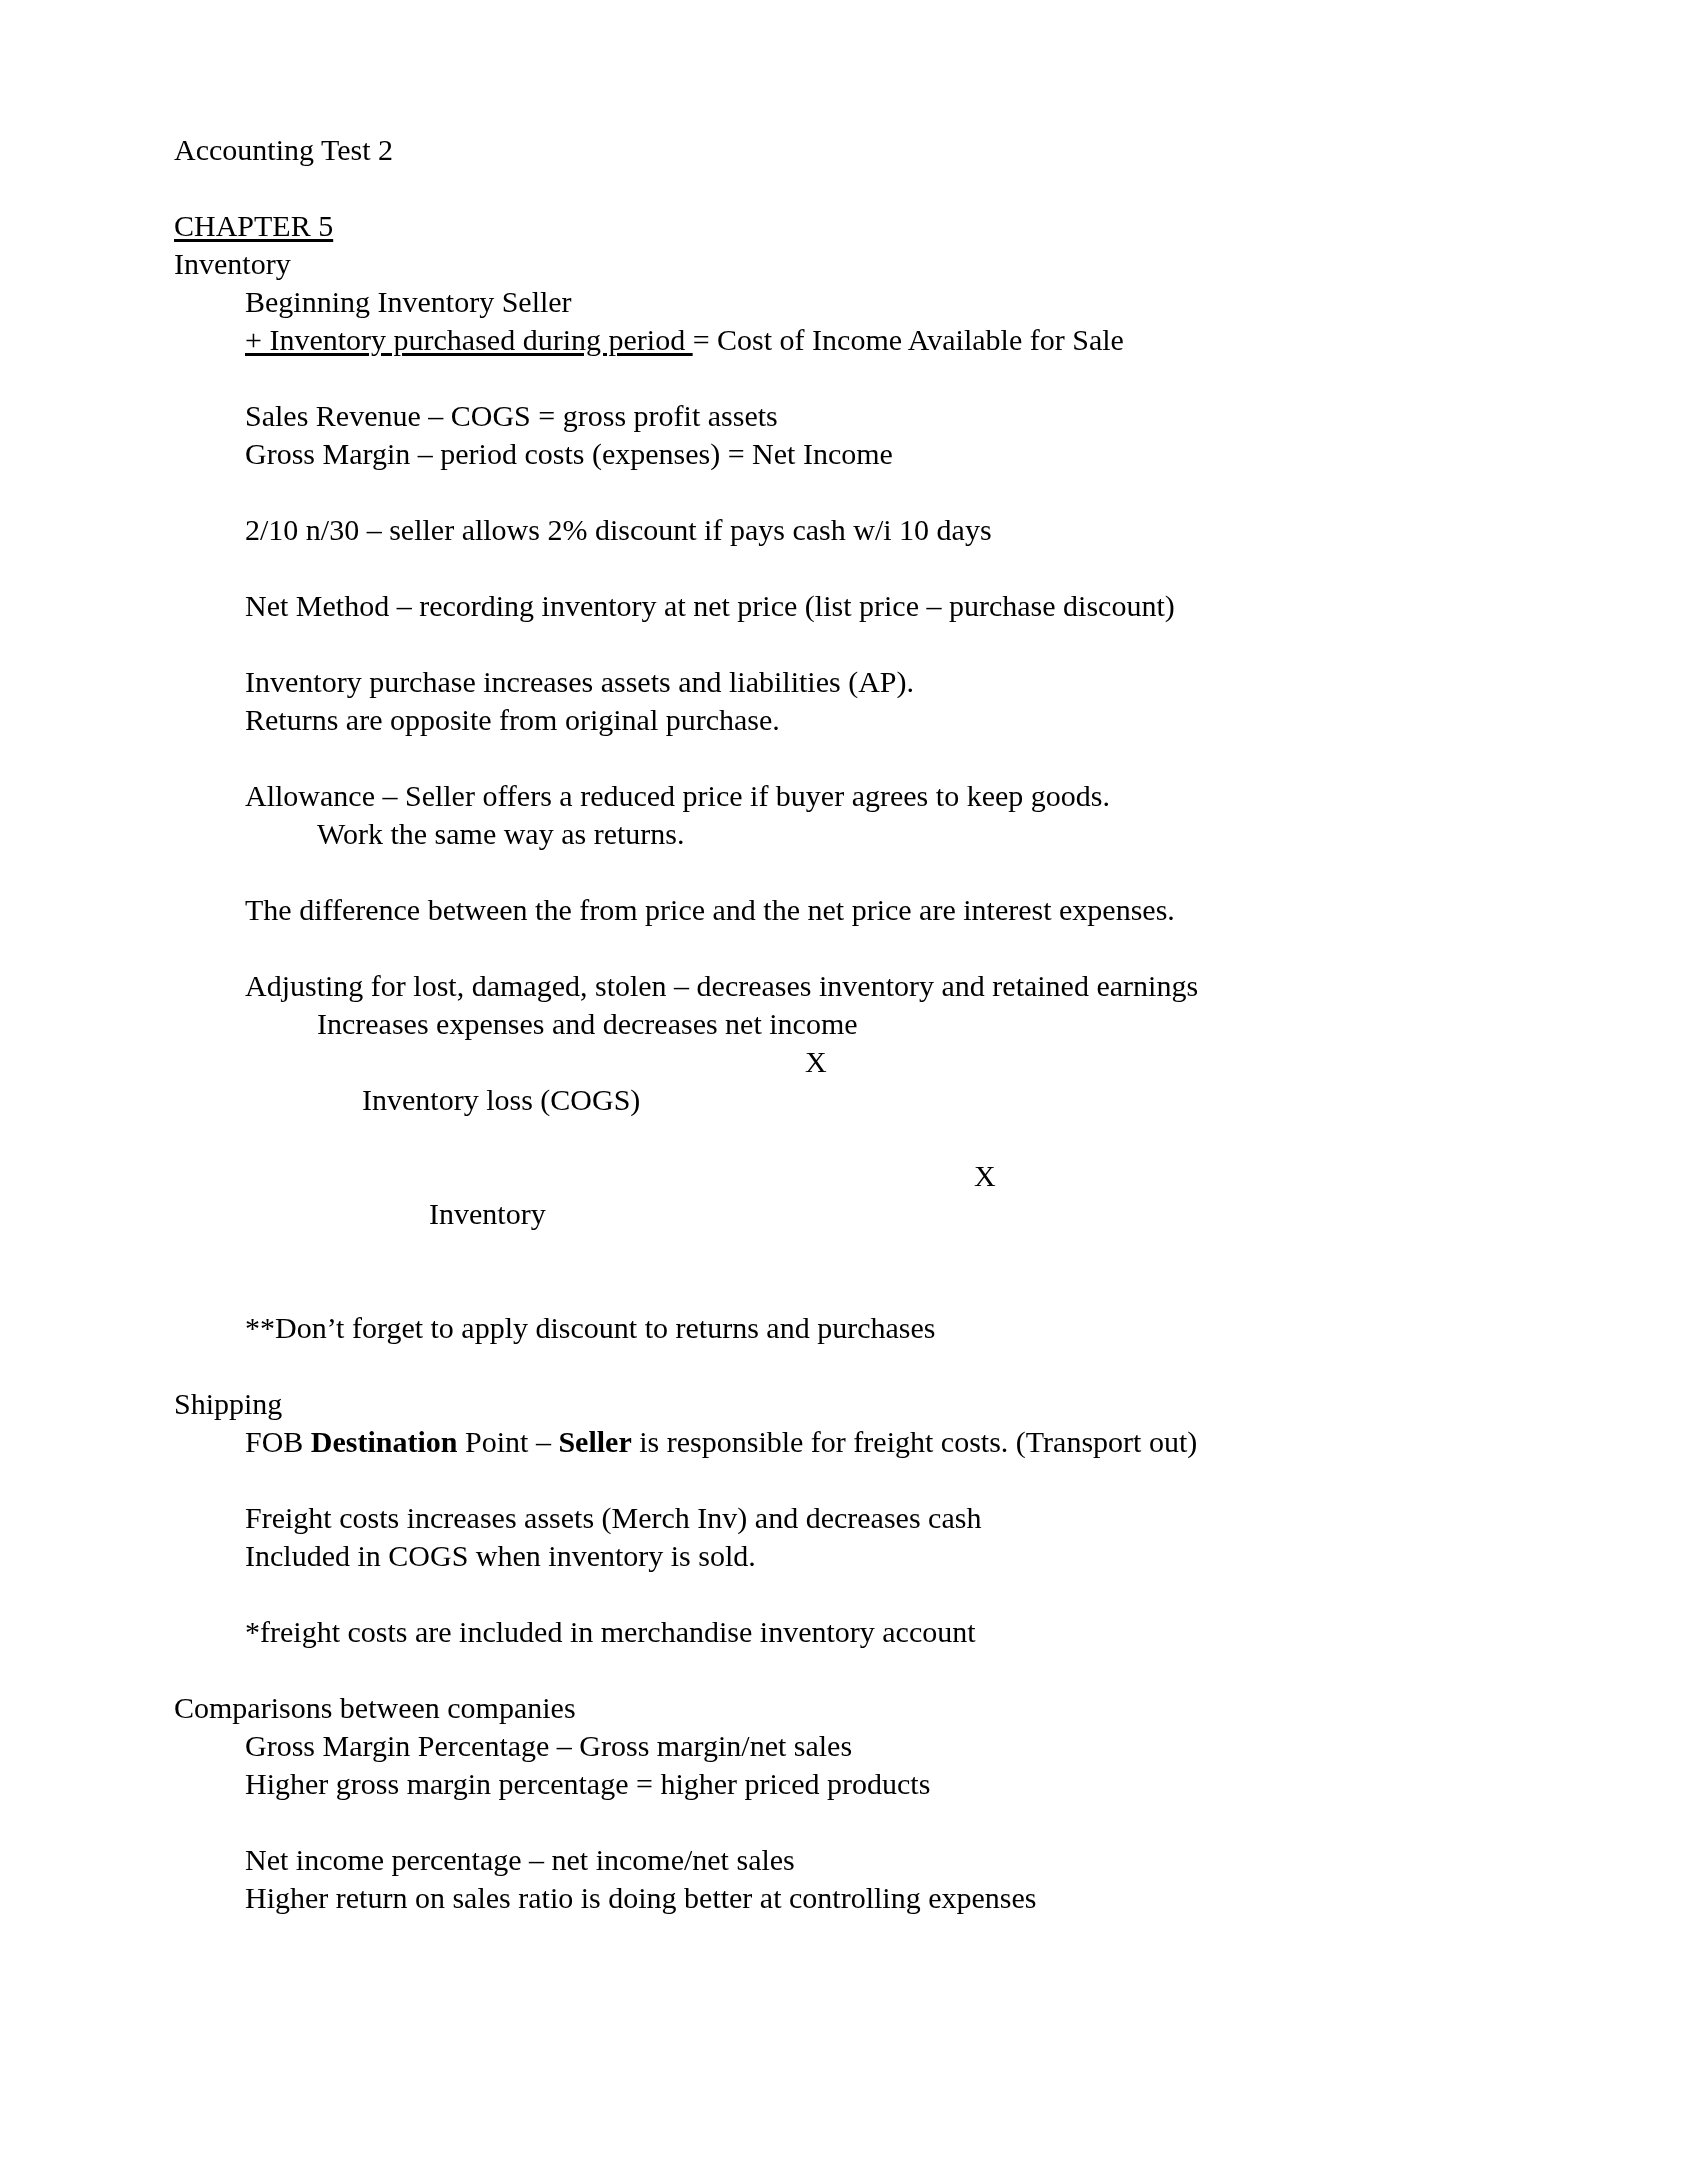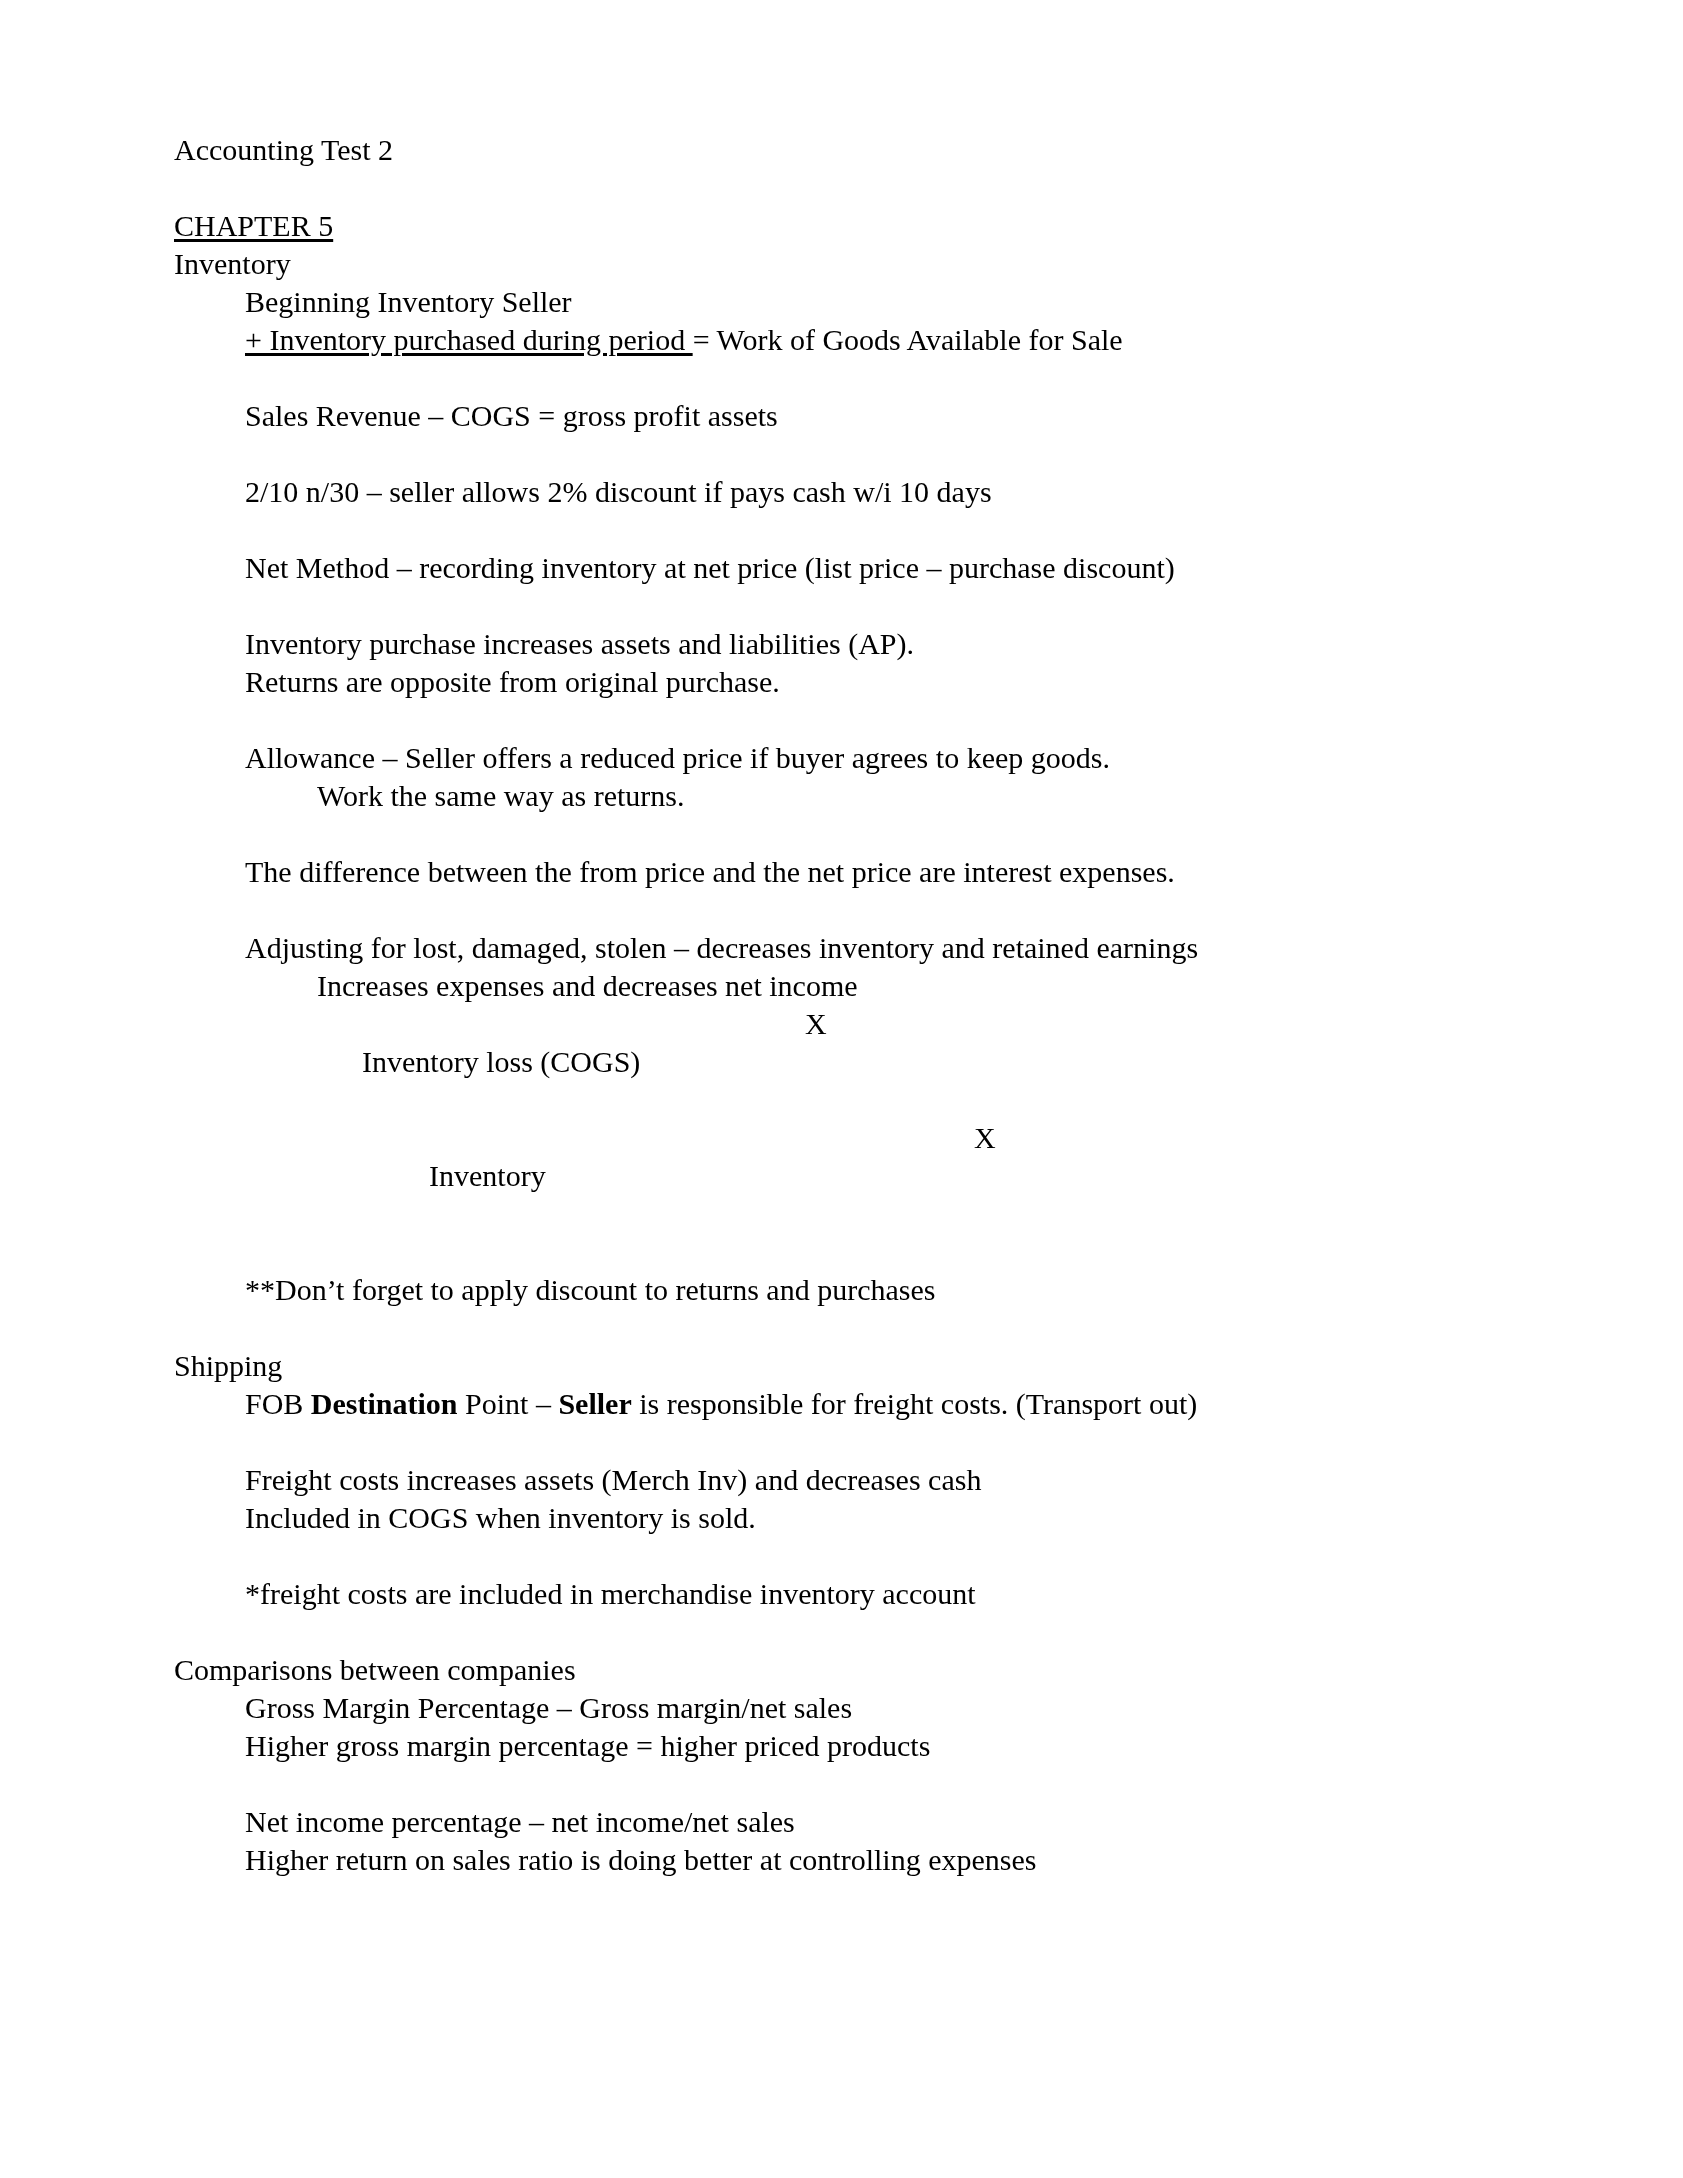--- a/index.html
+++ b/index.html
@@ -71,25 +71,26 @@
     <div class="line ind0">Accounting Test 2</div>
 
     <div class="spacer"></div>
 
     <div class="line ind0"><span class="u">CHAPTER 5</span></div>
 
     <div class="line ind0">Inventory</div>
 
     <div class="line ind1">Beginning Inventory Seller</div>
 
-    <div class="line ind1"><span class="u">+ Inventory purchased during period </span><span>= Work of Goods Available for Sale</span></div>
+    <div class="line ind1"><span class="u">+ Inventory purchased during period </span><span>= Cost of Income Available for Sale</span></div>
 
     <div class="spacer"></div>
 
     <div class="line ind1">Sales Revenue – COGS = gross profit assets</div>
+    <div class="line ind1">Gross Margin – period costs (expenses) = Net Income</div>
 
     <div class="spacer"></div>
 
     <div class="line ind1">2/10 n/30 – seller allows 2% discount if pays cash w/i 10 days</div>
 
     <div class="spacer"></div>
 
     <div class="line ind1">Net Method – recording inventory at net price (list price – purchase discount)</div>
 
     <div class="spacer"></div>

